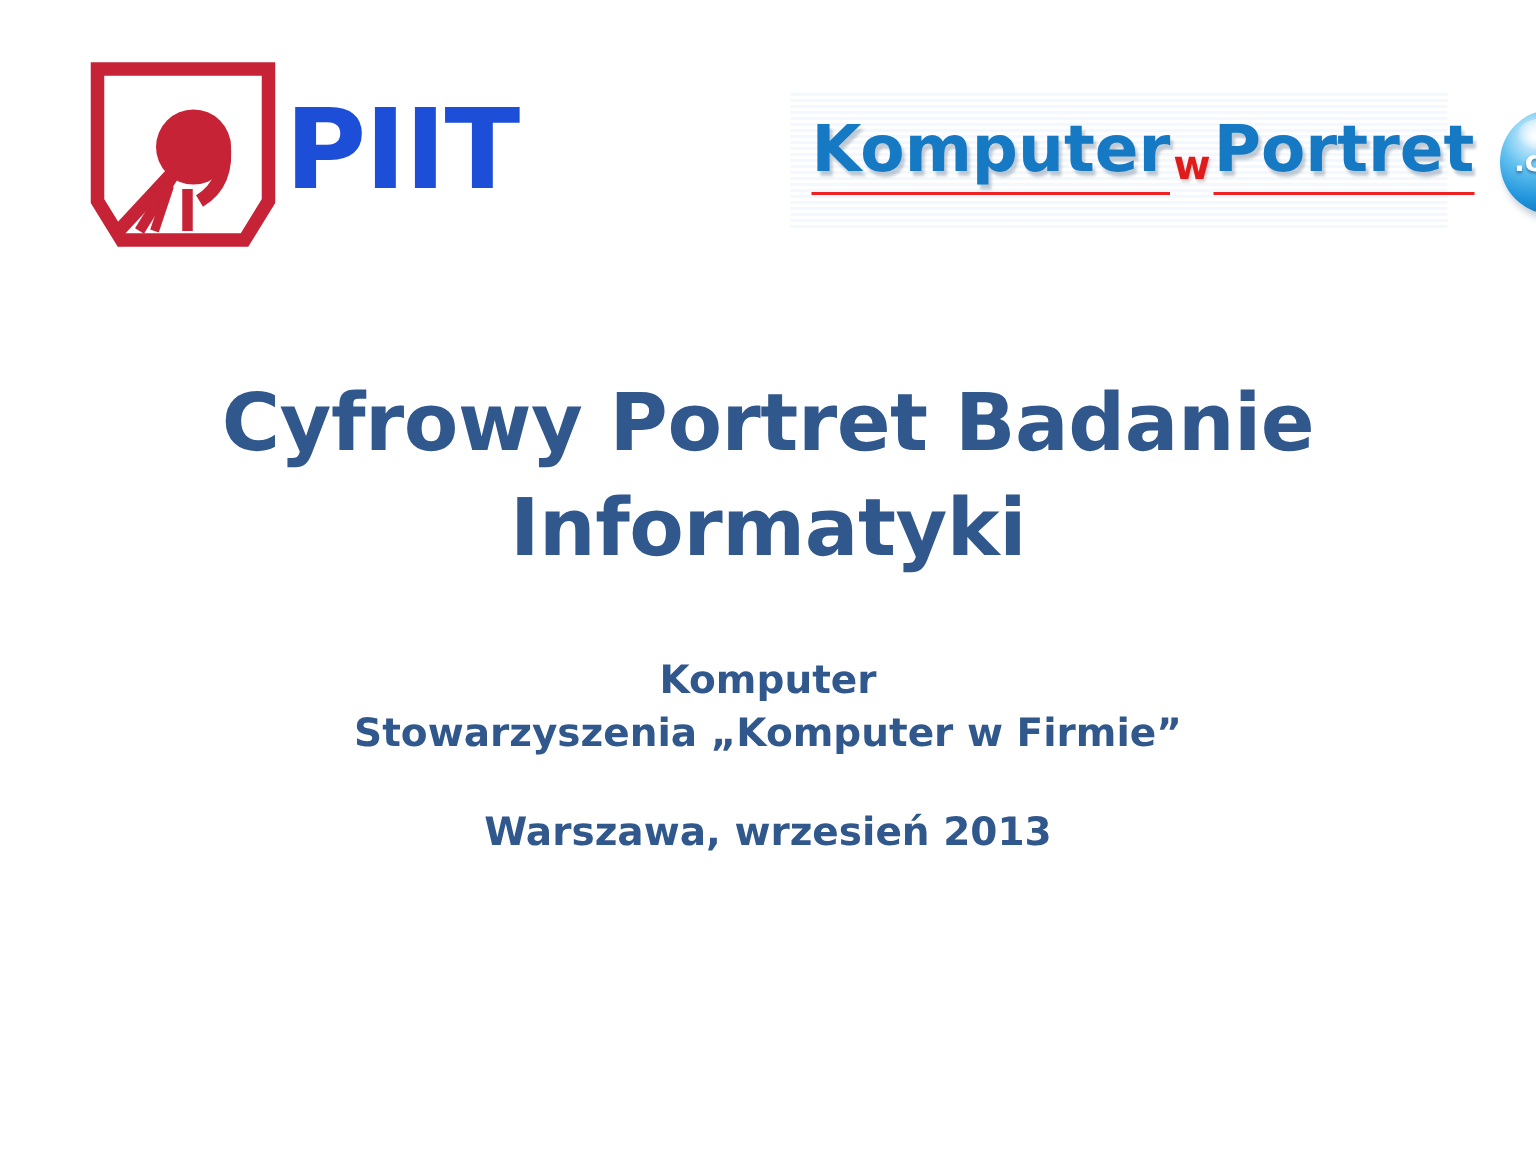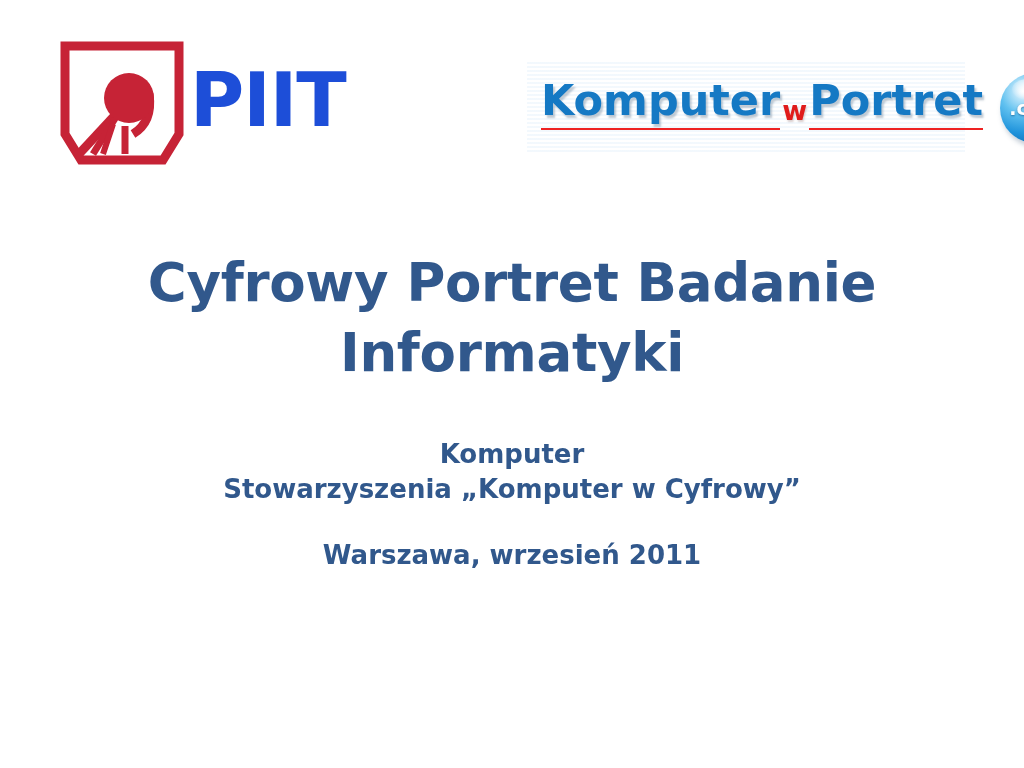--- a/index.html
+++ b/index.html
@@ -262,18 +262,18 @@
     </div>
   </div>
 
   <div class="title-block">
     <div class="slide-title">Cyfrowy Portret Badanie</div>
     <div class="slide-title">Informatyki</div>
   </div>
 
   <div class="subtitle-block">
     <div class="subtitle-line">Komputer</div>
-    <div class="subtitle-line">Stowarzyszenia „Komputer w Cyfrowy”</div>
+    <div class="subtitle-line">Stowarzyszenia „Komputer w Firmie”</div>
     <div class="subtitle-gap"></div>
-    <div class="date-line">Warszawa, wrzesień 2011</div>
+    <div class="date-line">Warszawa, wrzesień 2013</div>
   </div>
 
 </div>
 
 </body></html>

